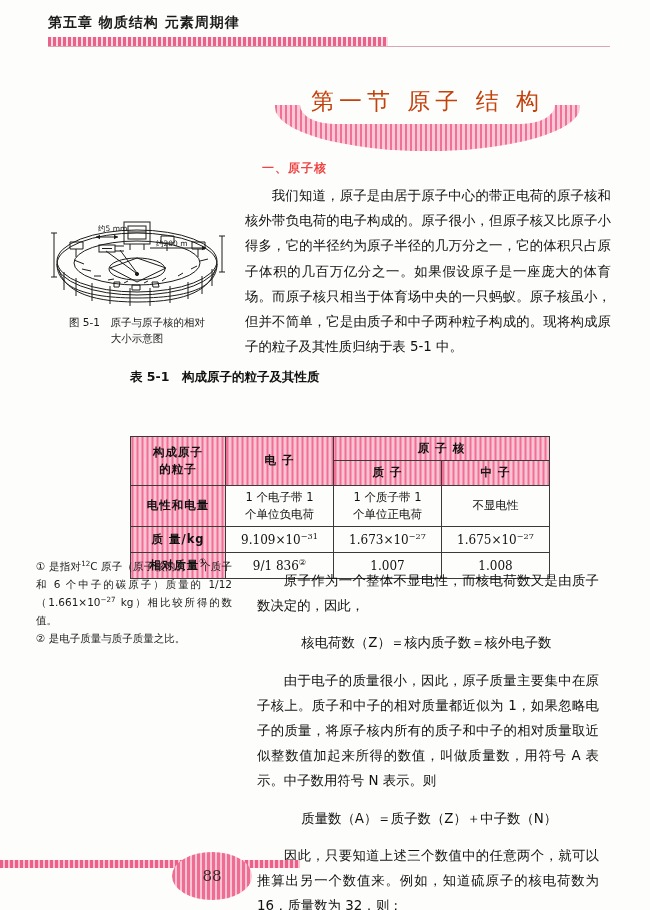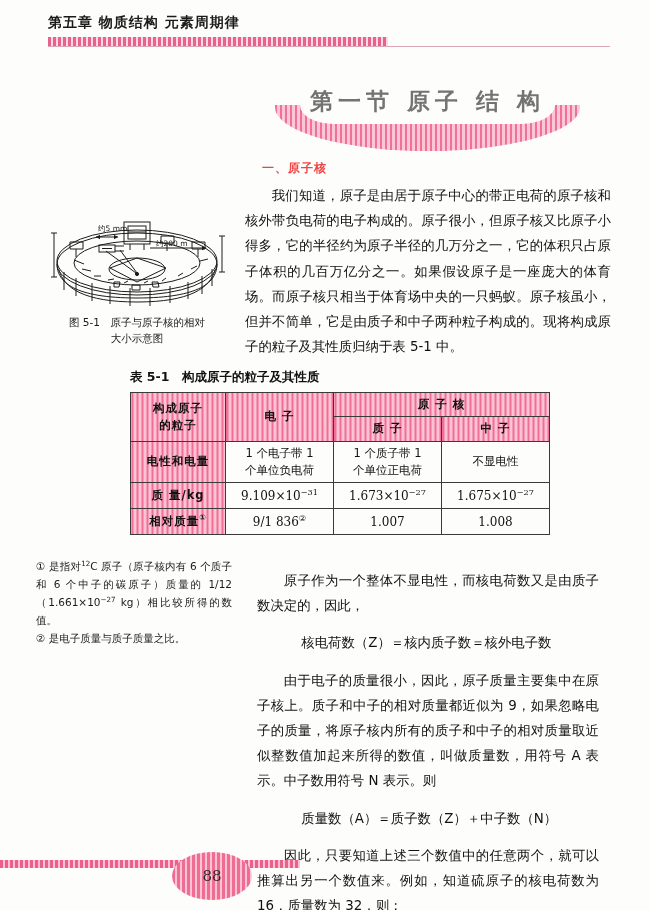--- a/index.html
+++ b/index.html
@@ -35,22 +35,22 @@
     border-radius:0 0 160px 160px / 0 0 46px 46px;
   }
   .banner-notch{
     position:absolute;left:300px;top:105px;width:255px;height:19px;
     background:#fdfdfb;
     border-radius:0 0 34px 34px / 0 0 19px 19px;
   }
   .banner-title{
     position:absolute;left:275px;top:86px;width:305px;
     text-align:center;
-    font-size:23px;font-weight:bold;letter-spacing:5px;
-    color:#737373;
+    font-size:23px;font-weight:normal;letter-spacing:5px;
+    color:#c2410c;
     white-space:nowrap;
   }
 
   
   .sec-heading{
     position:absolute;left:262px;top:160px;
     font-size:12px;font-weight:bold;letter-spacing:1px;
     color:#ef4444;
   }
 
@@ -87,21 +87,21 @@
   .body-bottom p.formula{text-indent:4.2em;margin:1px 0;}
 
   
   .tbl-title{
     position:absolute;left:130px;top:369px;width:420px;
     text-align:left;font-size:12.5px;font-weight:bold;color:#111;
   }
   .tbl-wrap{position:absolute;left:130px;top:392px;width:420px;}
   table.t5{
     border-collapse:collapse;width:420px;
-    font-size:11.5px;color:#111;
+    font-size:11.5px;color:#111;margin-top:44px;
   }
   table.t5 td{
     border:1px solid #3a3a3a;
     text-align:center;vertical-align:middle;
     padding:3px 2px;
     line-height:1.5;
   }
   td.hdr{
     background:repeating-linear-gradient(90deg,#ef6f95 0 2.5px,#fbc3d3 2.5px 5px);
     font-weight:bold;letter-spacing:1px;
@@ -254,21 +254,21 @@
   </div>
 
   <div class="footnotes">
     <p><span>① 是指对</span><sup>12</sup><span>C 原子（原子核内有 6 个质子和 6 个中子的碳原子）质量的 1/12（1.661×10</span><sup>−27</sup><span> kg）相比较所得的数值。</span></p>
     <p>② 是电子质量与质子质量之比。</p>
   </div>
 
   <div class="body-bottom">
     <p>原子作为一个整体不显电性，而核电荷数又是由质子数决定的，因此，</p>
     <p class="formula">核电荷数（Z）＝核内质子数＝核外电子数</p>
-    <p>由于电子的质量很小，因此，原子质量主要集中在原子核上。质子和中子的相对质量都近似为 9，如果忽略电子的质量，将原子核内所有的质子和中子的相对质量取近似整数值加起来所得的数值，叫做质量数，用符号 A 表示。中子数用符号 N 表示。则</p>
+    <p>由于电子的质量很小，因此，原子质量主要集中在原子核上。质子和中子的相对质量都近似为 1，如果忽略电子的质量，将原子核内所有的质子和中子的相对质量取近似整数值加起来所得的数值，叫做质量数，用符号 A 表示。中子数用符号 N 表示。则</p>
     <p class="formula">质量数（A）＝质子数（Z）＋中子数（N）</p>
     <p>因此，只要知道上述三个数值中的任意两个，就可以推算出另一个数值来。例如，知道硫原子的核电荷数为 16，质量数为 32，则：</p>
     <p class="formula">硫原子的中子数 N＝A－Z＝32－16＝16</p>
   </div>
 
   <div class="footer-bar"></div>
   <div class="pagenum-ell"></div>
   <div class="pagenum">88</div>
 
 </div>

